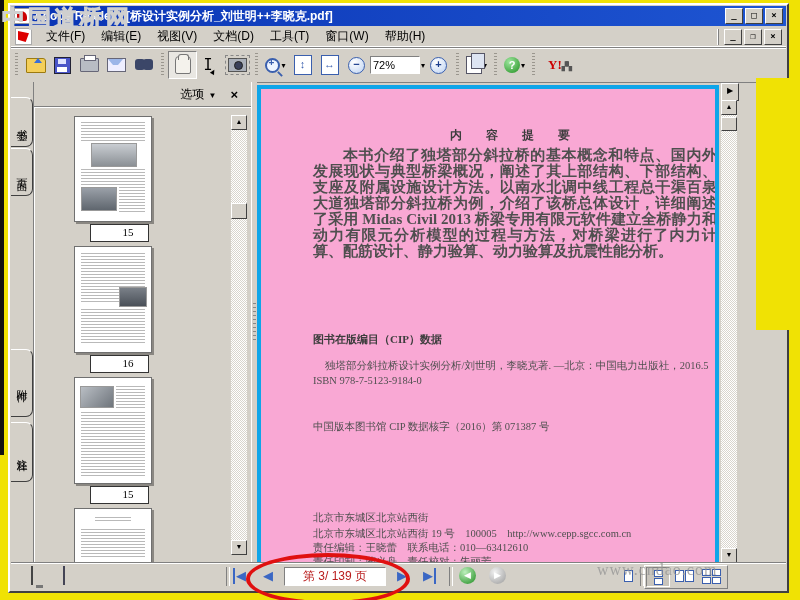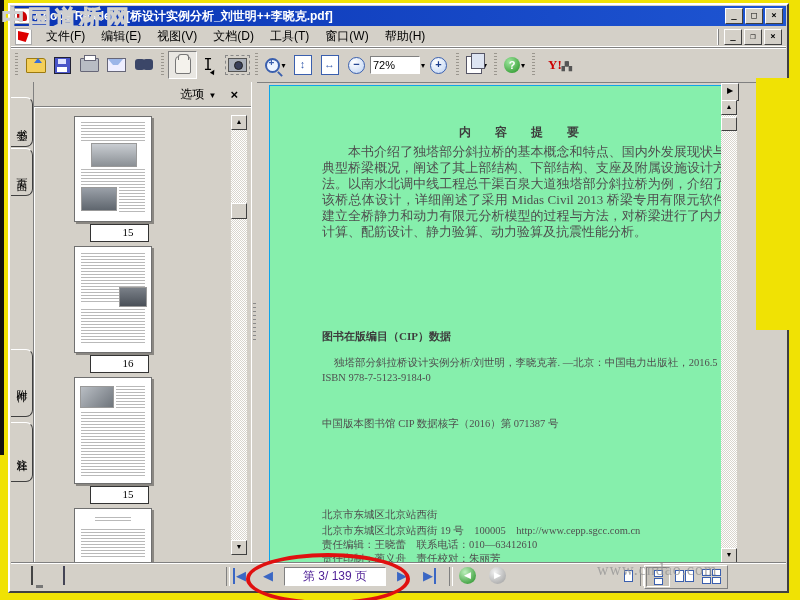--- a/index.html
+++ b/index.html
@@ -125,48 +125,48 @@
     font-size:7px;line-height:12px;text-align:center;color:#000;
     width:16px;height:15px;box-sizing:border-box;position:absolute;left:0;
   }
   .sb-thumb{position:absolute;left:0;width:16px;background:#d4d0c8;border:1px solid;border-color:#fff #404040 #404040 #fff;box-sizing:border-box;}
   
   #splitter{left:240px;top:0;width:6px;bottom:0;background:#d4d0c8;border-left:1px solid #fff;border-right:1px solid #808080;}
   #splitter-grip{position:absolute;left:1px;top:46%;width:3px;height:40px;background:repeating-linear-gradient(180deg,#888 0 1px,transparent 1px 4px);}
   
   #docpane{left:246px;top:0;right:0;bottom:0;background:#d4d0c8;border-top:1px solid #808080;}
   #page{
-    left:12px;top:2px;width:462px;height:484px;background:#86efac;
-    border:1px solid #0ea5e9;box-sizing:border-box;overflow:hidden;
+    left:0;top:2px;width:462px;height:484px;background:#f9a8d4;
+    border:4px solid #0ea5e9;box-sizing:border-box;overflow:hidden;
     font-family:"Liberation Serif",serif;color:#4f4f4f;
   }
   #doc-scroll{left:464px;top:0;width:16px;bottom:0;}
   #pane-arrow{position:absolute;left:0;top:0;width:16px;height:16px;background:#d4d0c8;border:1px solid;border-color:#fff #404040 #404040 #fff;font-size:8px;text-align:center;line-height:14px;}
   
   .doc-title{position:absolute;left:52px;width:400px;top:38px;text-align:center;font-weight:bold;font-size:12px;letter-spacing:6px;color:#3d3d3d;}
-  .doc-para{position:absolute;left:52px;width:404px;font-size:13px;line-height:16px;text-align:justify;text-indent:2em;}
+  .doc-para{position:absolute;left:52px;width:404px;font-size:15px;line-height:16px;text-align:justify;text-indent:2em;font-weight:bold;}
   .cip-head{position:absolute;left:52px;top:243px;font-weight:bold;font-size:11px;color:#3d3d3d;}
   .cipline{position:absolute;left:52px;width:404px;font-size:10.5px;}
   .publine{position:absolute;left:52px;width:404px;font-size:10.5px;}
   
   #statusbar{left:1px;bottom:1px;right:1px;height:27px;border-top:1px solid #808080;box-shadow:inset 0 1px 0 #fff;background:#d4d0c8;}
   .sdiv{position:absolute;top:4px;bottom:4px;width:2px;border-left:1px solid #808080;border-right:1px solid #fff;}
   .sicon{position:absolute;top:4px;width:19px;height:17px;}
   .ic-monitor{width:17px;height:13px;background:#c8c8c8;border:1px solid #444;position:relative;}
   .ic-monitor::before{content:"";position:absolute;inset:2px;background:#203a9c;}
   .ic-monitor::after{content:"";position:absolute;left:4px;bottom:-4px;width:7px;height:3px;background:#777;}
   .ic-minwin{width:15px;height:14px;background:#fff;border:1px solid #445;position:relative;}
   .ic-minwin::before{content:"";position:absolute;left:2px;top:2px;right:2px;height:3px;background:#8aa0d0;}
   .navtri{position:absolute;top:5px;color:#3b67c4;font-size:13px;line-height:16px;}
   .navtri.bar-left{border-left:2px solid #3b67c4;padding-left:1px;}
   .navtri.bar-right{border-right:2px solid #3b67c4;padding-right:1px;}
   #page-field{
     position:absolute;left:273px;top:4px;width:100px;height:17px;background:#fff;
     border:1px solid;border-color:#808080 #fff #fff #808080;
-    font-size:12px;text-align:center;line-height:17px;color:#4c1d95;
+    font-size:12px;text-align:center;line-height:17px;color:#b91c1c;
   }
   .ballbtn{position:absolute;top:4px;width:17px;height:17px;border-radius:50%;color:#fff;font-size:9px;text-align:center;line-height:17px;}
   .ball-green{background:radial-gradient(circle at 35% 30%,#bdf0bd,#1d8a1d);}
   .ball-gray{background:radial-gradient(circle at 35% 30%,#f2f2f2,#9a9a9a);}
   .laybtn{position:absolute;top:4px;width:22px;height:18px;display:flex;align-items:center;justify-content:center;gap:1px;}
   .laybtn.pressed{background:#c9c5bd;border:1px solid;border-color:#808080 #fff #fff #808080;}
   .lp{width:7px;height:10px;background:#fff;border:1px solid #3a5fae;}
   .lp.sm{height:5px;}
   .lgroup{position:absolute;top:2px;left:633px;width:82px;height:22px;border:1px solid;border-color:#fff #808080 #808080 #fff;}
   

